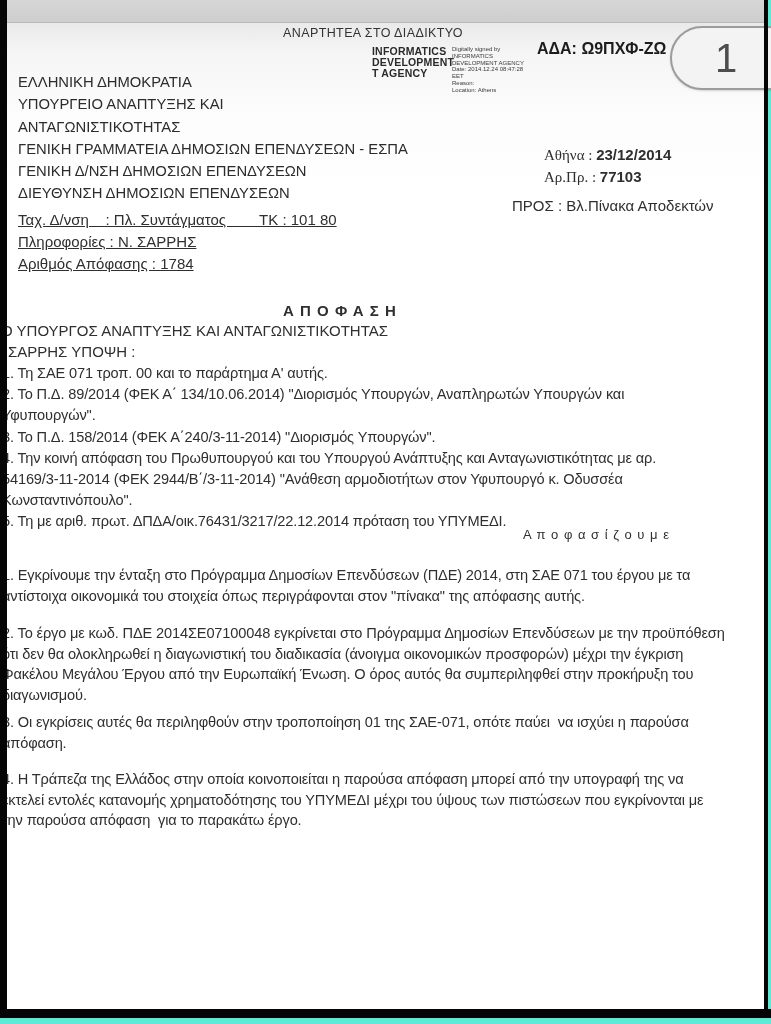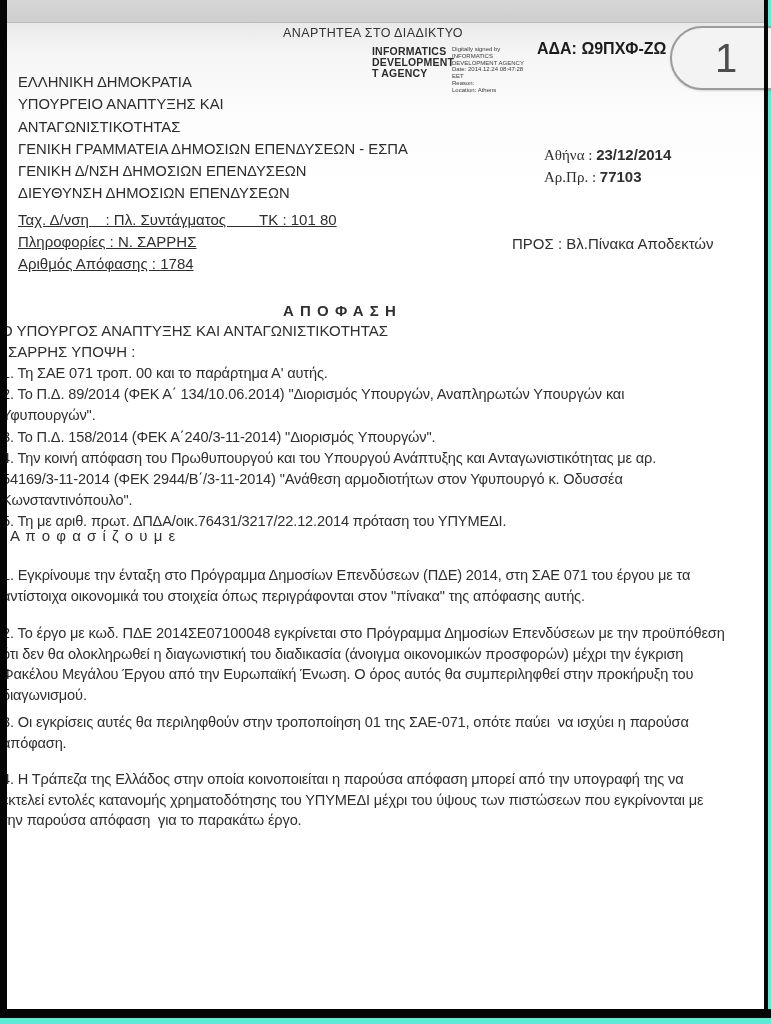--- a/index.html
+++ b/index.html
@@ -31,29 +31,29 @@
   .ada{left:537px;top:40px;font-size:16px;font-weight:600;color:#1c1c1c;white-space:pre;}
   
   .sig-agency{left:372px;top:46px;font-size:10.5px;font-weight:bold;line-height:11px;color:#2a2a2a;letter-spacing:.2px;}
   .sig-details{left:452px;top:46px;font-size:6px;line-height:6.8px;color:#3a3a3a;}
   
   .hdr{left:18px;top:43px;font-size:14.8px;line-height:22.3px;color:#2c2c2c;margin-top:28px;}
   
   .meta-date{left:528px;top:144px;font-size:15px;line-height:22px;margin-left:16px;}
   .meta-date .lbl{font-family:"Liberation Serif",serif;}
   .meta-date .val{font-weight:bold;}
-  .to-line{left:512px;top:197px;font-size:15px;margin-top:38px;}
+  .to-line{left:512px;top:197px;font-size:15px;}
   
   .contact{left:18px;top:209px;font-size:15px;line-height:22px;text-decoration:underline;}
   
   .center-wrap{left:10px;top:302px;width:660px;text-align:center;font-size:15px;font-weight:600;letter-spacing:1px;}
   .minister{left:1px;top:322px;font-size:15px;font-weight:500;}
   .having{left:8px;top:343px;font-size:15px;font-weight:500;}
   .items{left:2px;top:363px;font-size:14.6px;line-height:21.2px;letter-spacing:-.15px;}
-  .decide-wrap{left:10px;top:527px;width:660px;text-align:left;font-size:15px;letter-spacing:1px;}
+  .decide-wrap{left:10px;top:527px;width:660px;text-align:right;font-size:13px;letter-spacing:1px;}
   .para{font-size:14.6px;line-height:20.6px;letter-spacing:-.15px;}
   .p1{left:2px;top:565px;}
   .p2{left:2px;top:623px;}
   .p3{left:2px;top:712px;}
   .p4{left:2px;top:769px;}
 </style>
 </head>
 <body>
 
 <div class="canvas">

